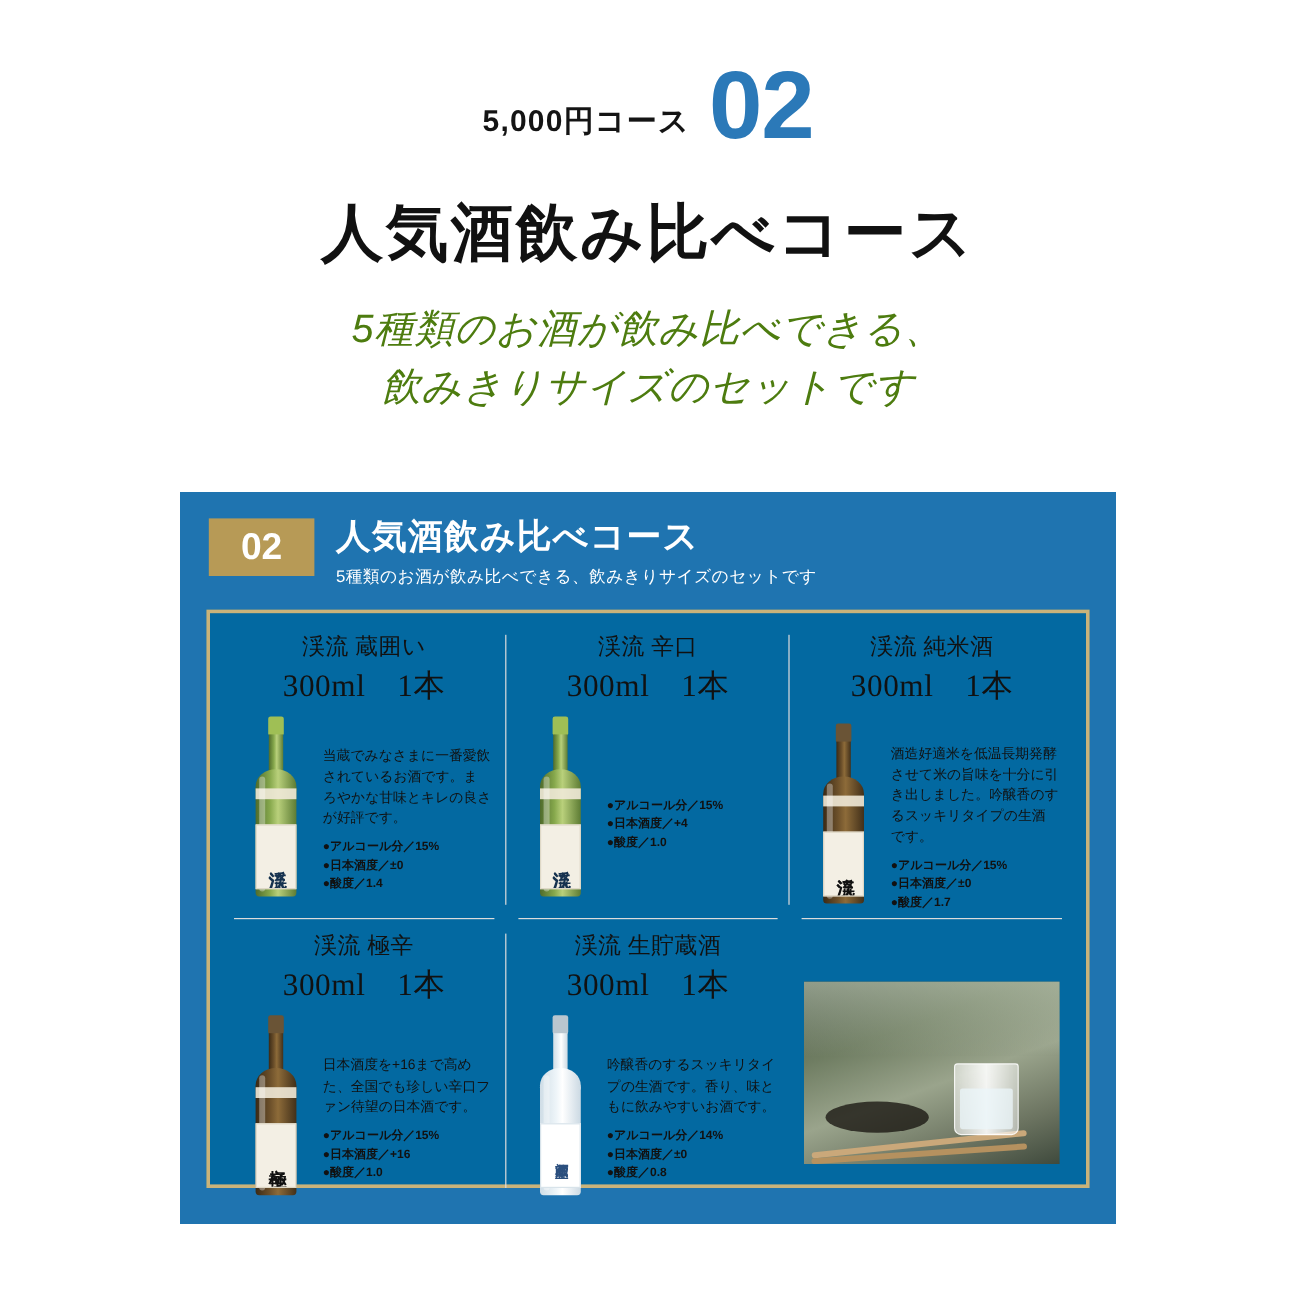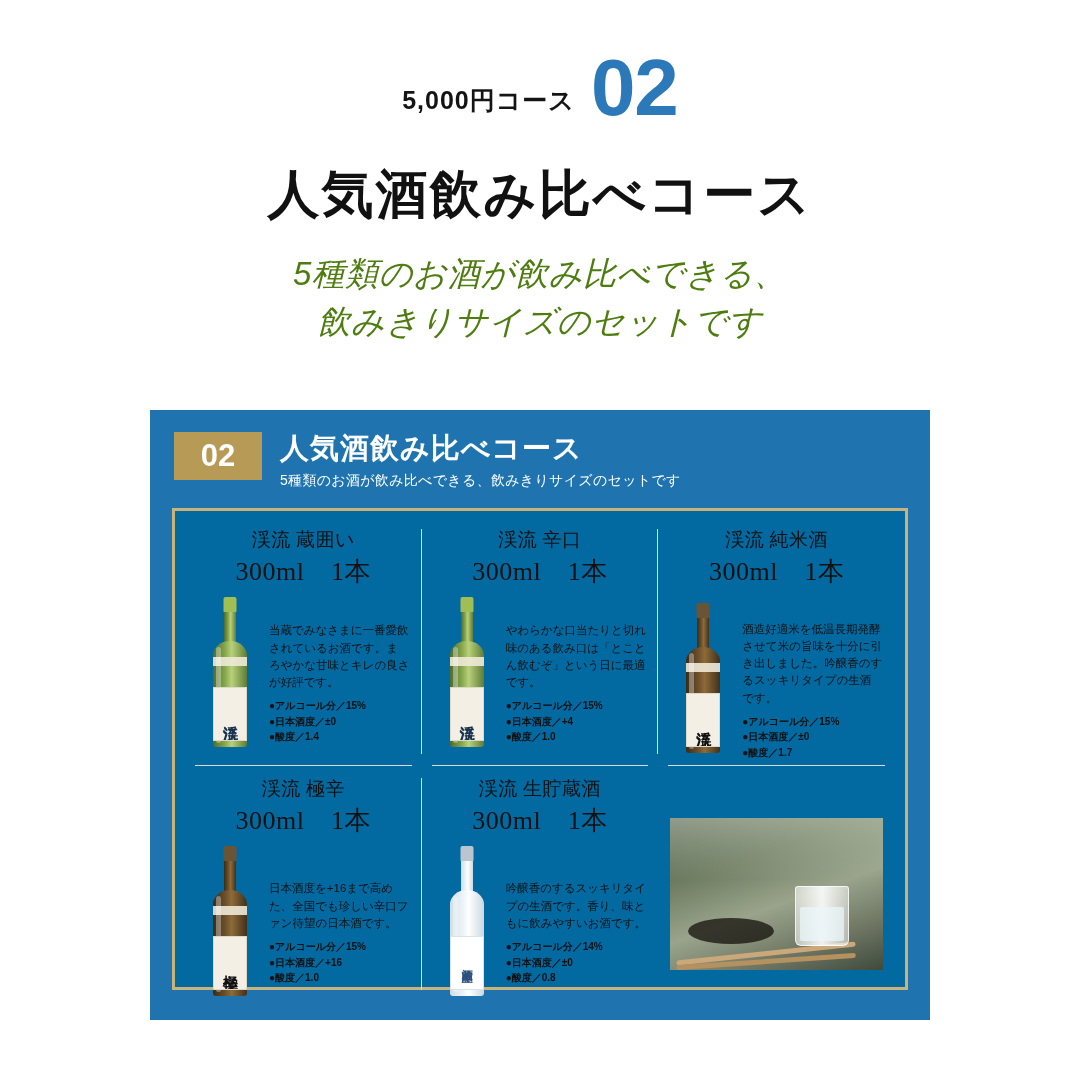--- a/index.html
+++ b/index.html
@@ -427,21 +427,20 @@
                 <div class="b-shoulder"></div>
                 <div class="b-body"></div>
                 <div class="b-neckband"></div>
                 <div class="b-hl"></div>
                 <div class="b-label">
                   <span class="b-label-text">渓流</span>
                 </div>
               </div>
             </div>
             <div class="desc-wrap">
-              <div class="desc">やわらかな口当たりと切れ味のある飲み口は「とことん飲むぞ」という日に最適です。</div>
               <div class="specs">
                 <div class="spec">●アルコール分／15%</div>
                 <div class="spec">●日本酒度／+4</div>
                 <div class="spec">●酸度／1.0</div>
               </div>
             </div>
           </div>
         </div>
 
         <div class="cell div-bottom">

